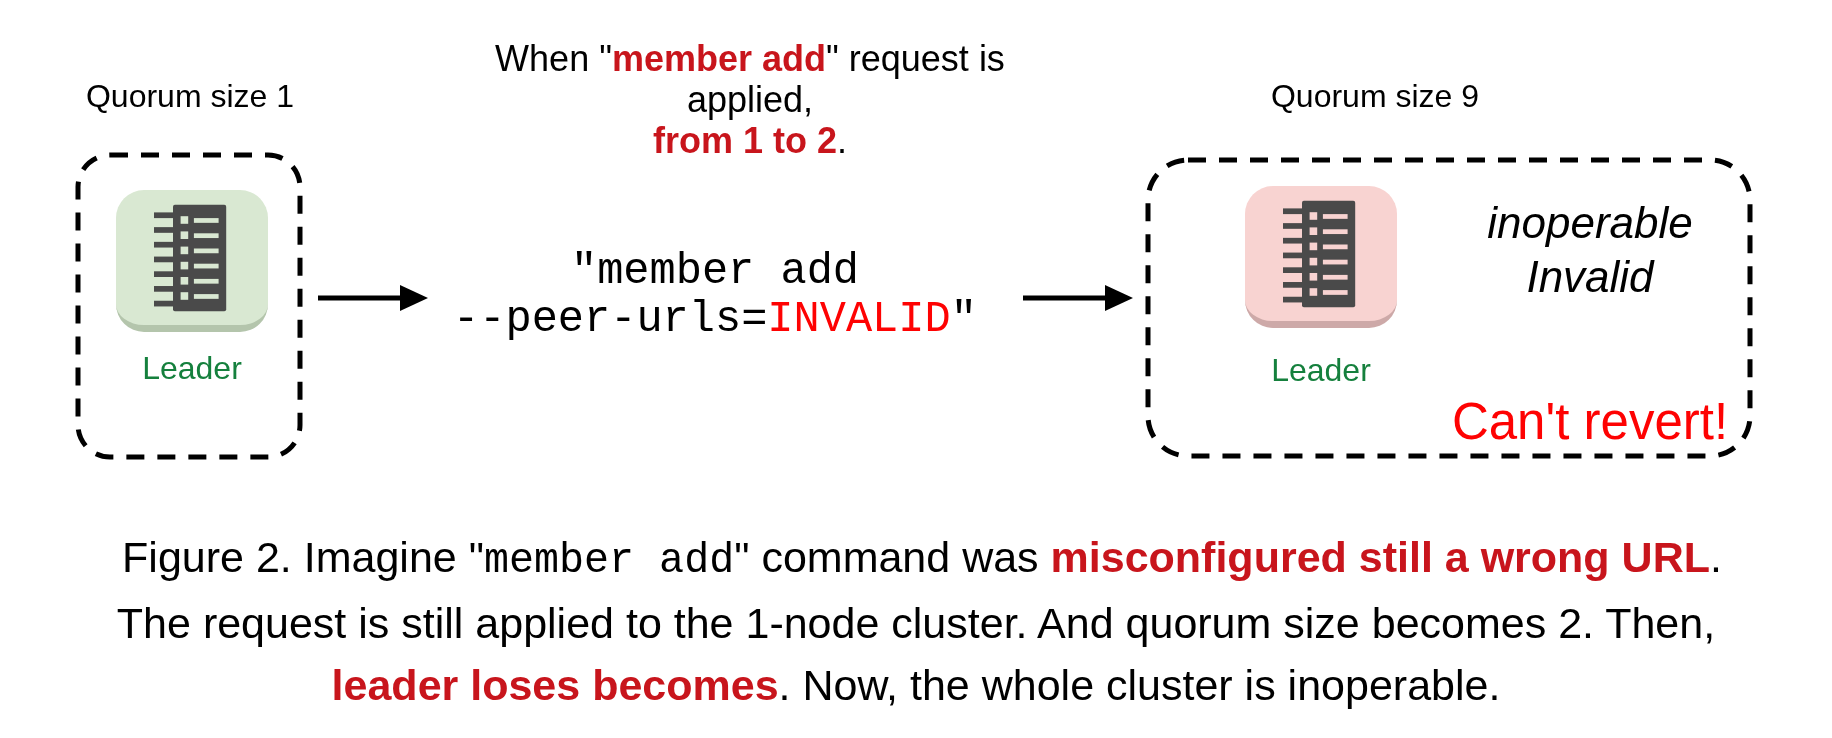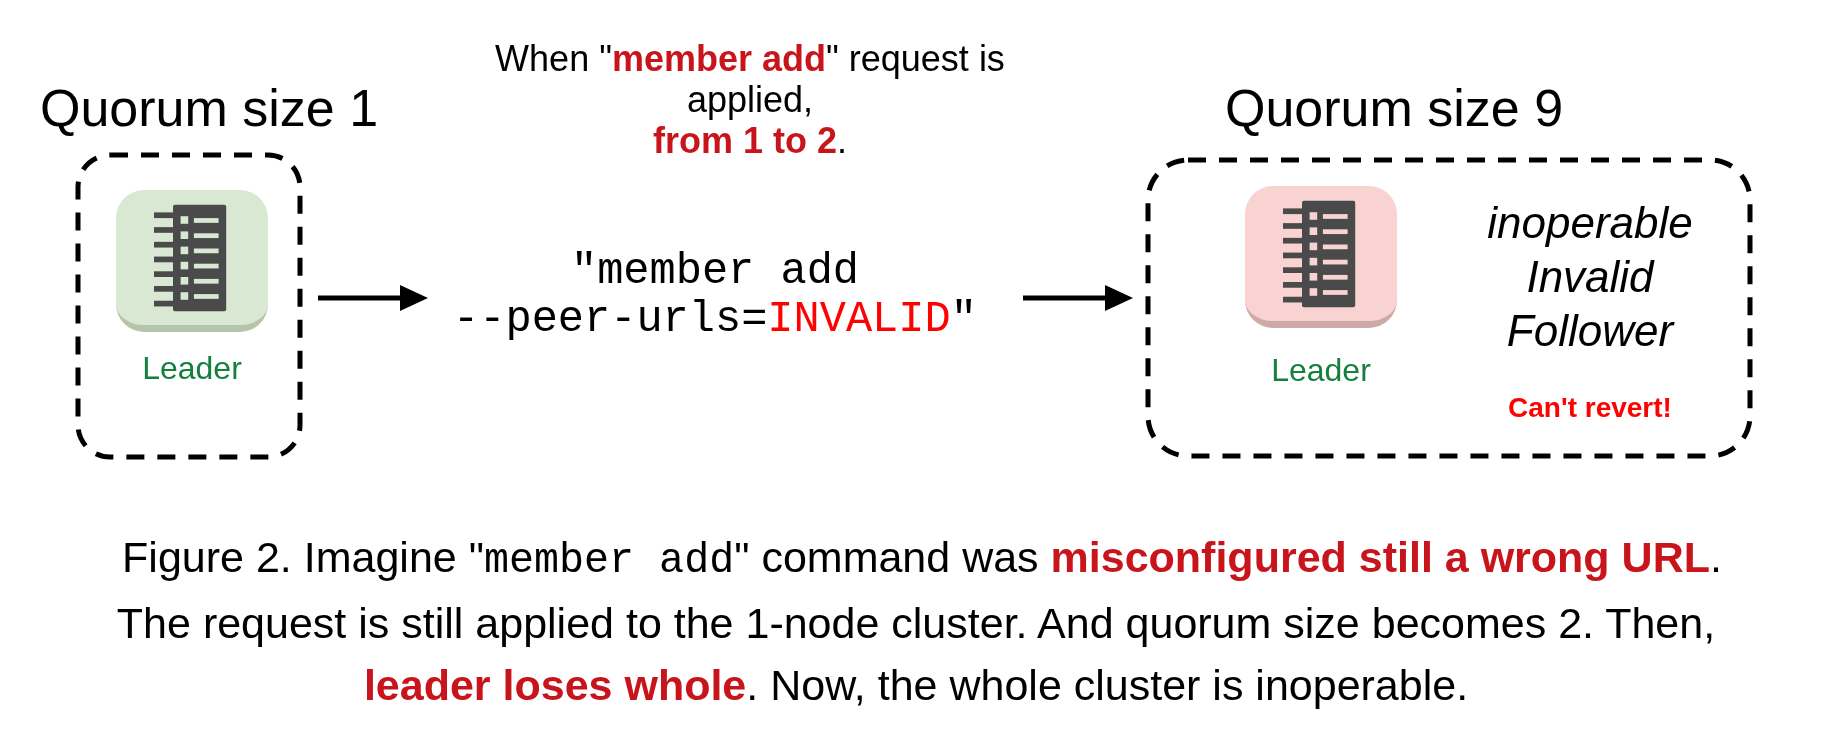--- a/index.html
+++ b/index.html
@@ -8,21 +8,21 @@
     width:1832px;height:738px;
     background:#ffffff;
     font-family:"Liberation Sans","DejaVu Sans",sans-serif;
     color:var(--text,#000);
     overflow:hidden;
   }
   .abs{position:absolute;}
   .center{text-align:center;}
 
   .cluster-heading{
-    font-size:52px;
+    font-size:32px;
     color:#000;
     white-space:nowrap;
   }
   .box-svg{display:block;}
 
   .node-icon{
     border-radius:28px;
     display:flex;align-items:center;justify-content:center;
   }
   .node-icon.ok{
@@ -47,21 +47,21 @@
   }
   .command{
     font-family:"Liberation Mono","DejaVu Sans Mono",monospace;
     font-size:45px;line-height:48px;color:#000;
     white-space:nowrap;
   }
   .expecting{
     font-size:44px;line-height:54px;font-style:italic;color:#000;
   }
   .warning{
-    font-size:28px;font-weight:700;color:var(--red-bright);
+    font-size:51px;font-weight:400;color:var(--red-bright);
     white-space:nowrap;
   }
   .caption{
     font-size:43px;line-height:62px;color:#000;
   }
 
   
   .seg-plain{}
   .seg-red-bold{color:var(--red-dark);font-weight:700;}
   .seg-italic{margin-left:12px;}
@@ -155,24 +155,23 @@
       <rect class="glyph-light" x="38" y="96" width="8" height="8"></rect>
         <rect class="glyph-light" x="52" y="98" width="26" height="5"></rect>
     </svg>
   </div>
 
   <div class="abs node-label center" style="left:1210px;top:352px;width:222px;">Leader</div>
 
   <div class="abs expecting center" style="left:1440px;top:196px;width:300px;">
       <div>inoperable</div>
       <div>Invalid</div>
-      <div>Follower</div>
     </div>
 
   <div class="abs warning center" style="left:1440px;top:392px;width:300px;">Can't revert!</div>
 
   <div class="abs caption center" style="left:16px;top:526px;width:1800px;">
       <div><span class="seg-italic">Figure 2.</span><span class="seg-plain"> Imagine "</span><span class="seg-code">member add</span><span class="seg-plain">" command was </span><span class="seg-red-bold">misconfigured still a wrong URL</span><span class="seg-plain">.</span></div>
       <div><span class="seg-plain">The request is still applied to the 1-node cluster. And quorum size becomes 2. Then,</span></div>
-      <div><span class="seg-red-bold">leader loses whole</span><span class="seg-plain">. Now, the whole cluster is inoperable.</span></div>
+      <div><span class="seg-red-bold">leader loses becomes</span><span class="seg-plain">. Now, the whole cluster is inoperable.</span></div>
     </div>
 
 </div>
 
 </body></html>

